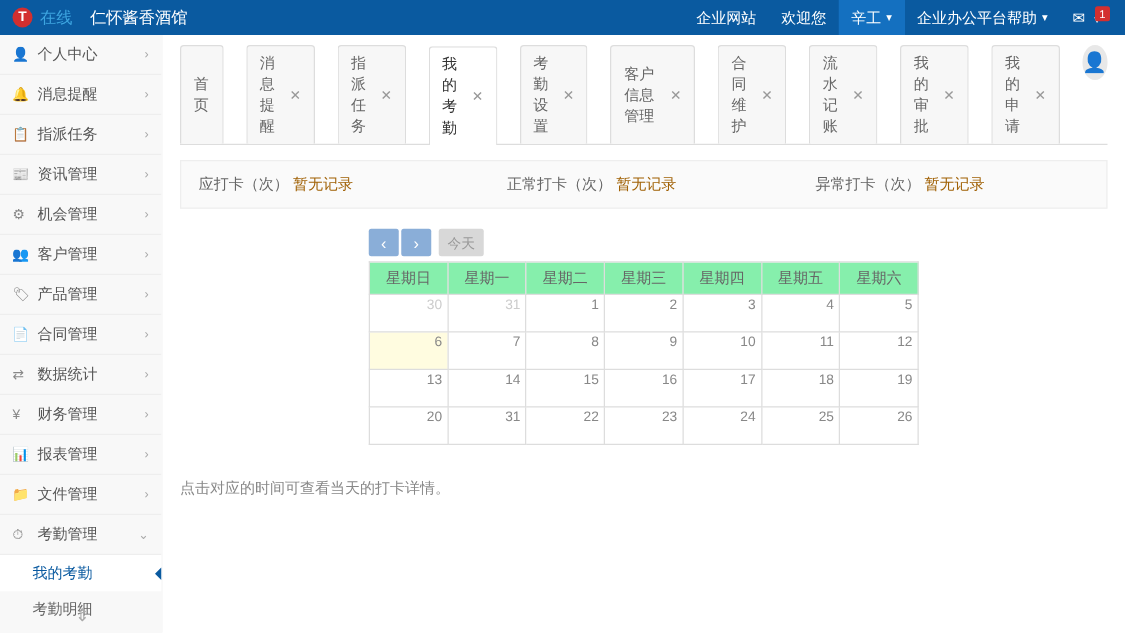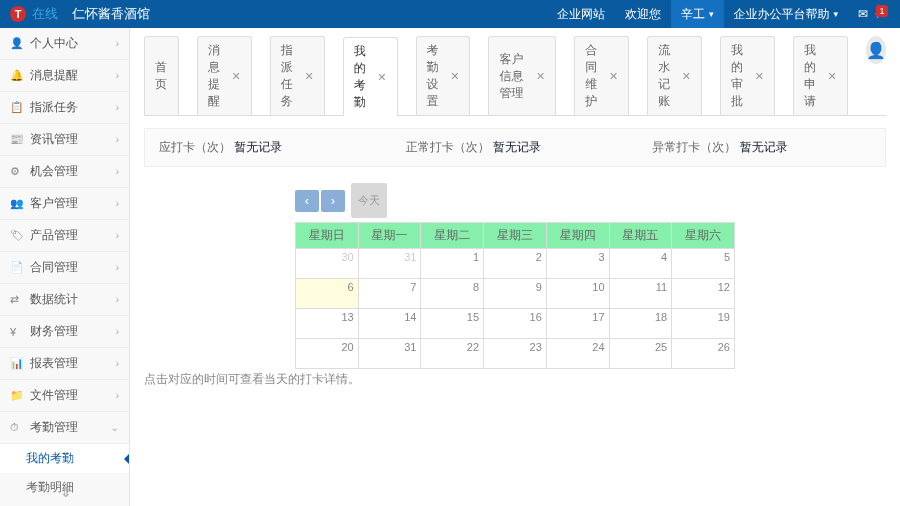--- a/index.html
+++ b/index.html
@@ -23,32 +23,32 @@
 .sidebar-sub.active { color: #0a5aa0; background: #fff; position: relative; }
 .sidebar-sub.active::after { content: ""; position: absolute; right: 0; top: 50%; transform: translateY(-50%); border: 5px solid transparent; border-right-color: #0a5aa0; }
 .main { flex: 1; background: #fff; padding: 8px 14px; overflow: auto; }
 .tabs { display: flex; gap: 0; border-bottom: 1px solid #ddd; margin-bottom: 12px; position: relative; }
 .tab { padding: 5px 10px; border: 1px solid #ddd; border-bottom: none; background: #f7f7f7; cursor: pointer; font-size: 12px; color: #666; margin-right: 18px; border-radius: 3px 3px 0 0; display: flex; align-items: center; gap: 4px; }
 .tab.active { background: #fff; color: #333; position: relative; top: 1px; }
 .tab .close { color: #999; font-size: 11px; }
 .avatar { width: 28px; height: 28px; border-radius: 50%; background: #e8e8e8; margin-left: auto; display: flex; align-items: center; justify-content: center; font-size: 16px; }
 .stats-row { display: flex; background: #fafafa; border: 1px solid #eee; margin-bottom: 16px; }
 .stat-cell { flex: 1; padding: 10px 14px; font-size: 12px; color: #666; }
-.stat-red { color: #0f172a; }
+.stat-red { color: #a16207; }
 .cal-wrap { width: 440px; margin: 0 auto; }
 .cal-nav { display: flex; align-items: center; margin-bottom: 4px; }
 .nav-btn { width: 24px; height: 22px; background: #8aaed8; color: #fff; border: none; cursor: pointer; margin-right: 2px; border-radius: 2px; font-size: 13px; }
-.today-btn { width: 36px; height: 35px; background: #d8d8d8; color: #999; border: none; margin-left: 4px; border-radius: 2px; font-size: 11px; }
+.today-btn { width: 36px; height: 22px; background: #d8d8d8; color: #999; border: none; margin-left: 4px; border-radius: 2px; font-size: 11px; }
 .cal-title { flex: 1; text-align: center; color: #4a90d9; font-size: 16px; font-weight: normal; }
 .calendar { width: 100%; border-collapse: collapse; }
 .calendar th { background: #86efac; border: 1px solid #ddd; padding: 4px; font-weight: normal; color: #666; font-size: 12px; }
 .calendar td { border: 1px solid #ddd; height: 30px; vertical-align: top; text-align: right; padding: 2px 4px; font-size: 11px; color: #888; width: 14.28%; }
 .calendar td.other { color: #ccc; }
 .calendar td.highlight { background: #fffce0; }
-.help-text { margin-top: 0; font-size: 12px; color: #888; line-height: 1.8; }
+.help-text { margin-top: 24px; font-size: 12px; color: #888; line-height: 1.8; }
 .help-text .q { color: #4a90d9; }
 .expand-handle { position: absolute; bottom: 6px; left: 60px; color: #aaa; font-size: 14px; }
 </style>
 </head>
 <body>
 
 <div class="header">
   <span class="logo-icon">T</span>
   <span class="logo-text">在线</span>
   <span class="app-title">仁怀酱香酒馆</span>

